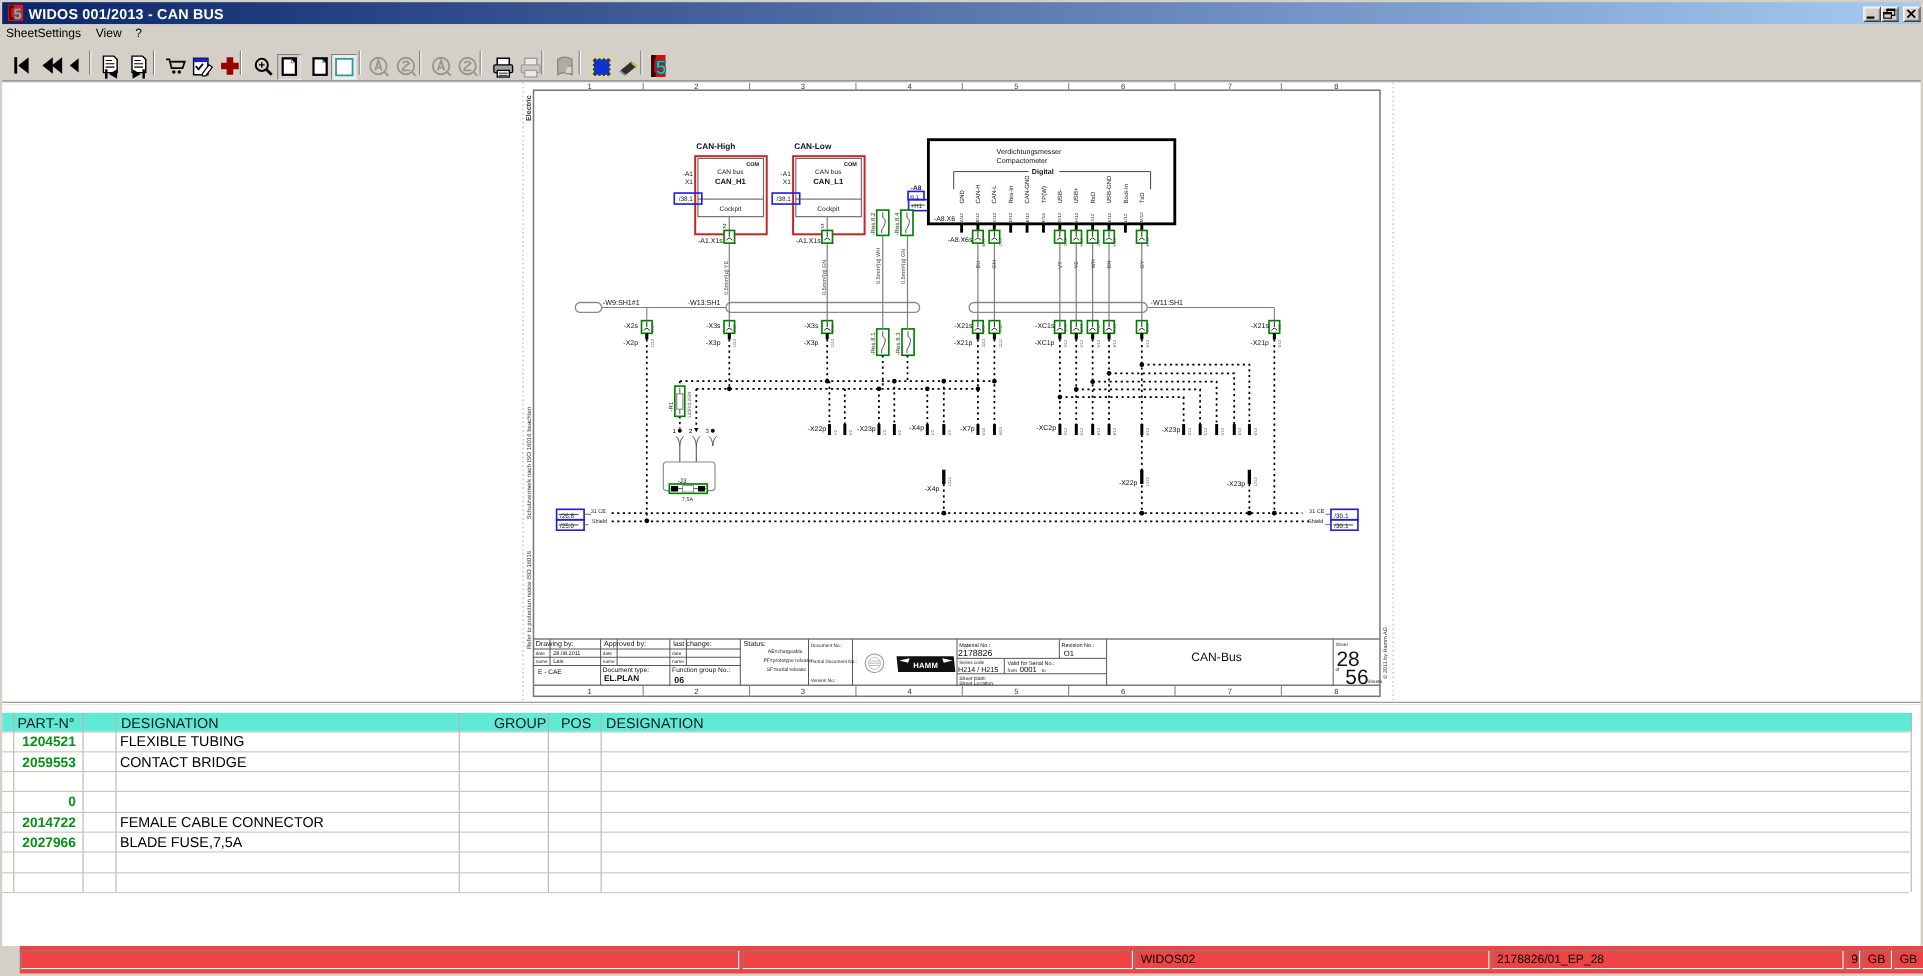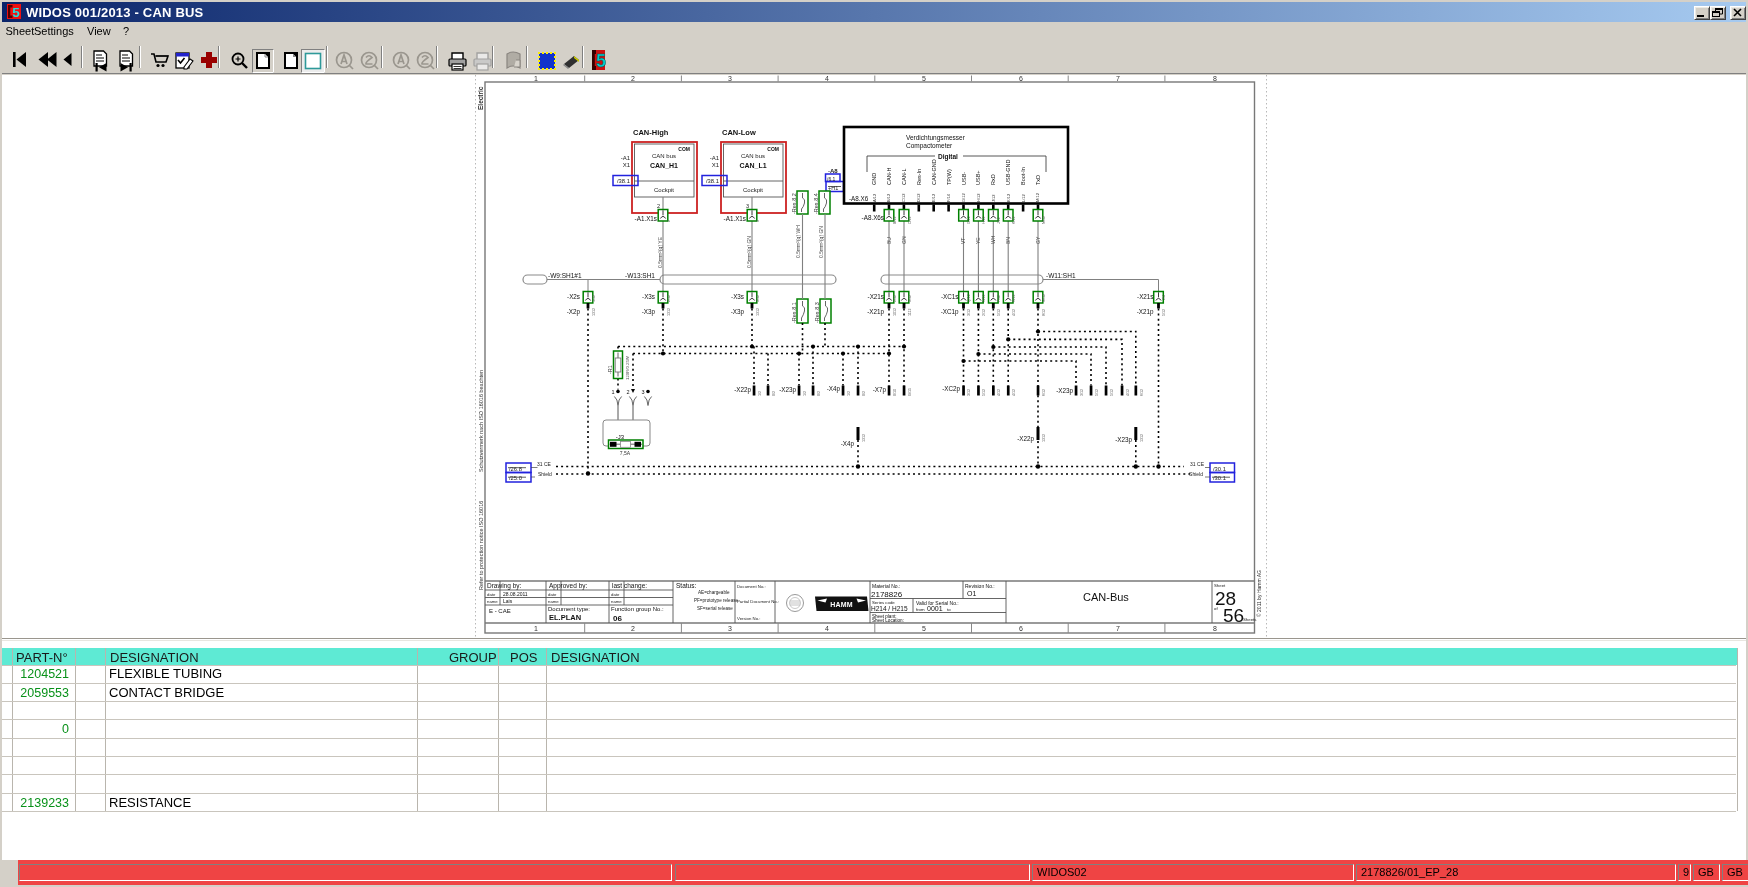--- a/index.html
+++ b/index.html
@@ -13,21 +13,21 @@
 #canvas{position:absolute;left:2px;top:75px;width:1744px;height:563px;background:#fff}
 #tblzone{position:absolute;left:2px;top:638px;width:1744px;height:222px;background:#fff}
 .sep{position:absolute;top:6px;width:2px;height:22px;border-left:1px solid #808080;border-right:1px solid #fff}
 #statusbar{position:absolute;left:18px;top:860px;width:1744px;height:25px;background:#ef4444}
 .spanel{position:absolute;top:4px;height:17px;border:1px solid;border-color:#808080 #fff #fff #808080;font-size:11px;color:#000;padding:1px 4px;white-space:nowrap;overflow:hidden}
 
 #ptable{position:absolute;left:0;top:10px;width:1736px;height:202px;font-size:13px}
 #phead{position:absolute;left:0;top:0;width:1736px;height:16.5px;background:#5eead4;color:#1a1a1a;font-size:13px}
 #phead span{position:absolute;top:1.5px}
 .prow{position:absolute;left:0;width:1736px;height:18.3px;line-height:18.3px;color:#000}
-.pnum{position:absolute;left:0;width:67px;text-align:right;font-weight:normal;color:#089119;font-size:12.5px}
+.pnum{position:absolute;left:0;width:67px;text-align:right;font-weight:bold;color:#089119;font-size:12.5px}
 .pdes{position:absolute;left:107px}
 .vline{position:absolute;top:0;width:1px;background:#b9b5ad;height:163px}
 .hline{position:absolute;left:0;width:1734px;height:1px;background:#c9c5bd}
 </style></head>
 <body>
 <div id="titlebar">
   <svg class="abs" style="left:5px;top:2px" width="16" height="16" viewBox="0 0 16 16">
     <rect x="0" y="0" width="14" height="15" fill="#ee1111"></rect>
     <path d="M1 1h4.5v2.6h-2.2v7.8h2.2v2.6h-4.5z" fill="#550000"></path>
     <text x="9" y="13" font-size="13.5" font-weight="bold" fill="#22dddd" text-anchor="middle" font-family="Liberation Sans">5</text>
@@ -723,23 +723,27 @@
         <span class="pdes">FLEXIBLE TUBING</span>
       </div>
       <div class="prow" style="top:35.7px">
         <span class="pnum">2059553</span>
         <span class="pdes">CONTACT BRIDGE</span>
       </div>
       <div class="prow" style="top:72.3px">
         <span class="pnum">0</span>
         <span class="pdes"></span>
       </div>
-      <div class="prow" style="top:145.5px">
-        <span class="pnum">2139233</span>
-        <span class="pdes">RESISTANCE</span>
+      <div class="prow" style="top:90.6px">
+        <span class="pnum">2014722</span>
+        <span class="pdes">FEMALE CABLE CONNECTOR</span>
+      </div>
+      <div class="prow" style="top:108.9px">
+        <span class="pnum">2027966</span>
+        <span class="pdes">BLADE FUSE,7,5A</span>
       </div>
     </div>
 </div>
 <div id="statusbar">
   <div class="spanel" style="left:1px;width:653px"></div>
   <div class="spanel" style="left:657px;width:355px"></div>
   <div class="spanel" style="left:1014px;width:322px">WIDOS02</div>
   <div class="spanel" style="left:1338px;width:320px">2178826/01_EP_28</div>
   <div class="spanel" style="left:1660px;width:13px">9</div>
   <div class="spanel" style="left:1675px;width:27px">GB</div>

